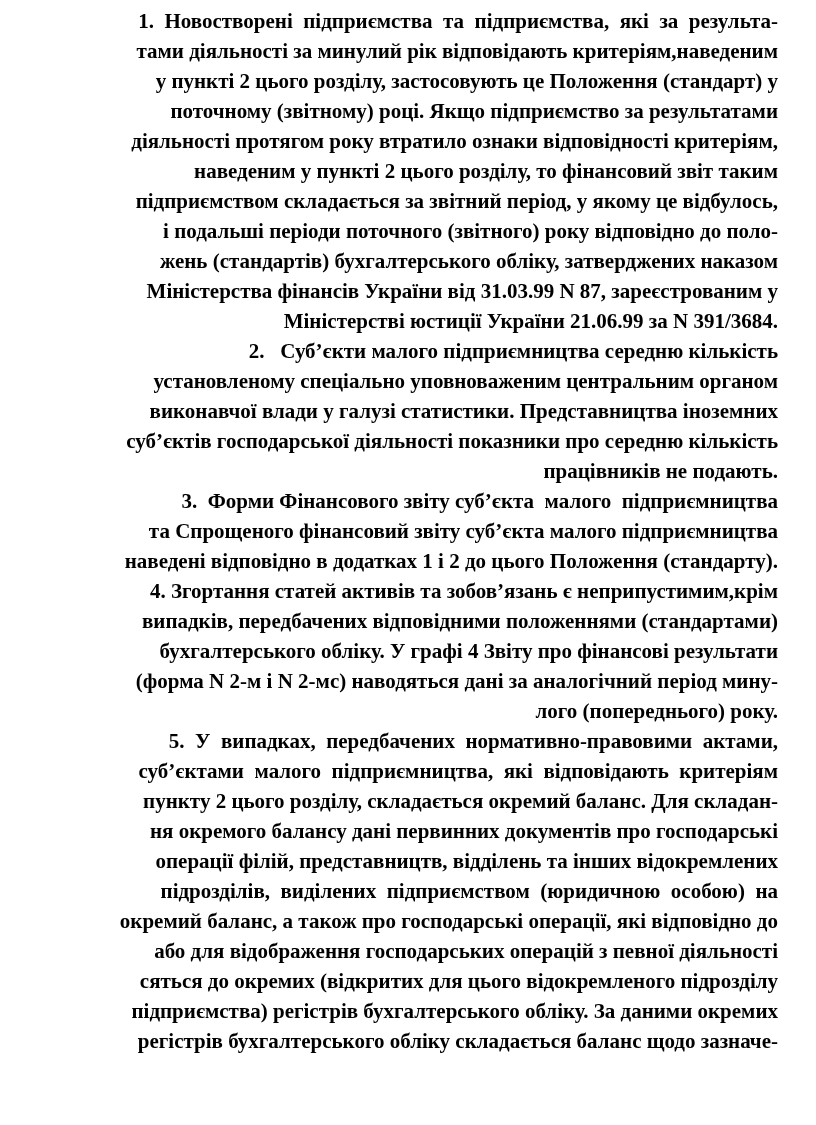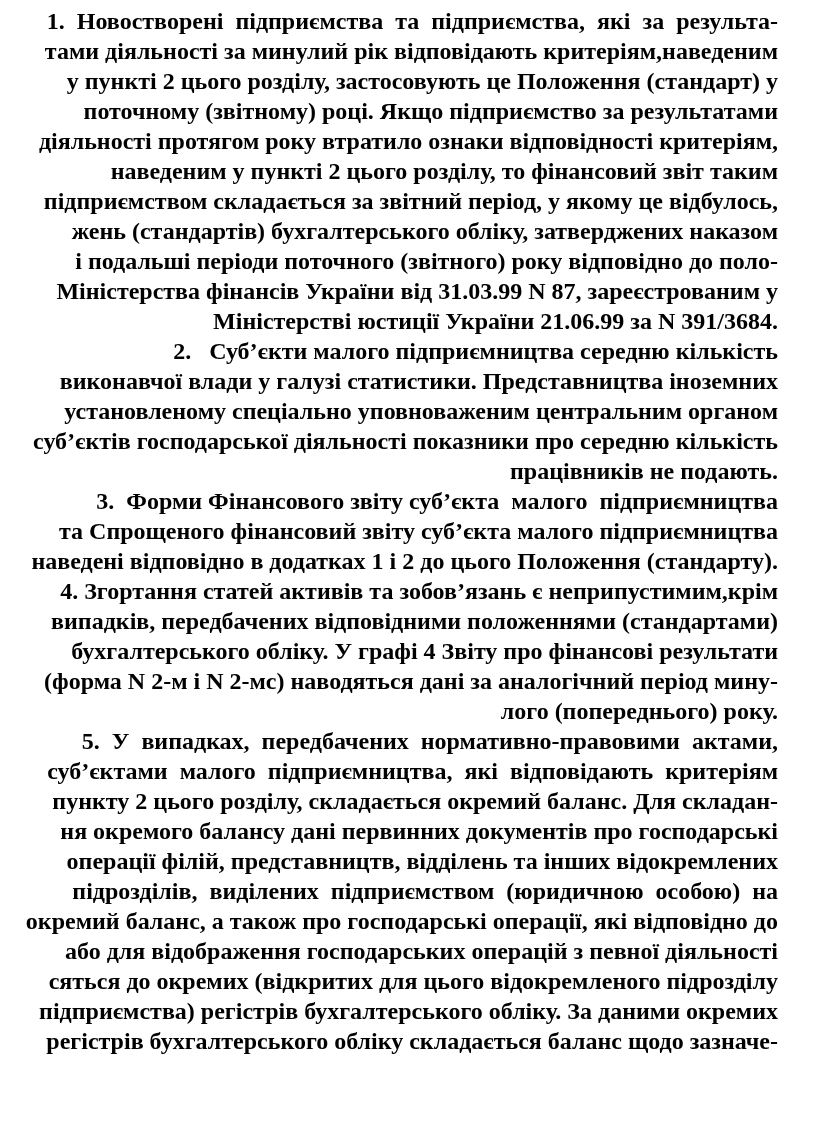--- a/index.html
+++ b/index.html
@@ -10,21 +10,21 @@
     height: 1125px;
     overflow: hidden;
   }
   .page {
     box-sizing: border-box;
     width: 816px;
     min-height: 1125px;
     background: #ffffff;
     padding: 6px 38px 0 8px;
     font-family: "Liberation Serif", "DejaVu Serif", serif;
-    font-size: 24px;
+    font-size: 21px;
     font-weight: bold;
     line-height: 30px;
     color: #000000;
   }
   .paragraph {
     margin: 0;
   }
   .line {
     text-align: right;
     white-space: pre;
@@ -36,29 +36,29 @@
 <div class="page">
   <div class="text-body">
       <div class="paragraph">
         <div class="line">1.  Новостворені  підприємства  та  підприємства,  які  за  результа-</div>
         <div class="line">тами діяльності за минулий рік відповідають критеріям,наведеним</div>
         <div class="line">у пункті 2 цього розділу, застосовують це Положення (стандарт) у</div>
         <div class="line">поточному (звітному) році. Якщо підприємство за результатами</div>
         <div class="line">діяльності протягом року втратило ознаки відповідності критеріям,</div>
         <div class="line">наведеним у пункті 2 цього розділу, то фінансовий звіт таким</div>
         <div class="line">підприємством складається за звітний період, у якому це відбулось,</div>
+        <div class="line">і подальші періоди поточного (звітного) року відповідно до поло-</div>
         <div class="line">жень (стандартів) бухгалтерського обліку, затверджених наказом</div>
-        <div class="line">і подальші періоди поточного (звітного) року відповідно до поло-</div>
         <div class="line">Міністерства фінансів України від 31.03.99 N 87, зареєстрованим у</div>
         <div class="line">Міністерстві юстиції України 21.06.99 за N 391/3684.</div>
       </div>
       <div class="paragraph">
         <div class="line">2.   Суб’єкти малого підприємництва середню кількість</div>
+        <div class="line">установленому спеціально уповноваженим центральним органом</div>
         <div class="line">виконавчої влади у галузі статистики. Представництва іноземних</div>
-        <div class="line">установленому спеціально уповноваженим центральним органом</div>
         <div class="line">суб’єктів господарської діяльності показники про середню кількість</div>
         <div class="line">працівників не подають.</div>
       </div>
       <div class="paragraph">
         <div class="line">3.  Форми Фінансового звіту суб’єкта  малого  підприємництва</div>
         <div class="line">та Спрощеного фінансовий звіту суб’єкта малого підприємництва</div>
         <div class="line">наведені відповідно в додатках 1 і 2 до цього Положення (стандарту).</div>
       </div>
       <div class="paragraph">
         <div class="line">4. Згортання статей активів та зобов’язань є неприпустимим,крім</div>

